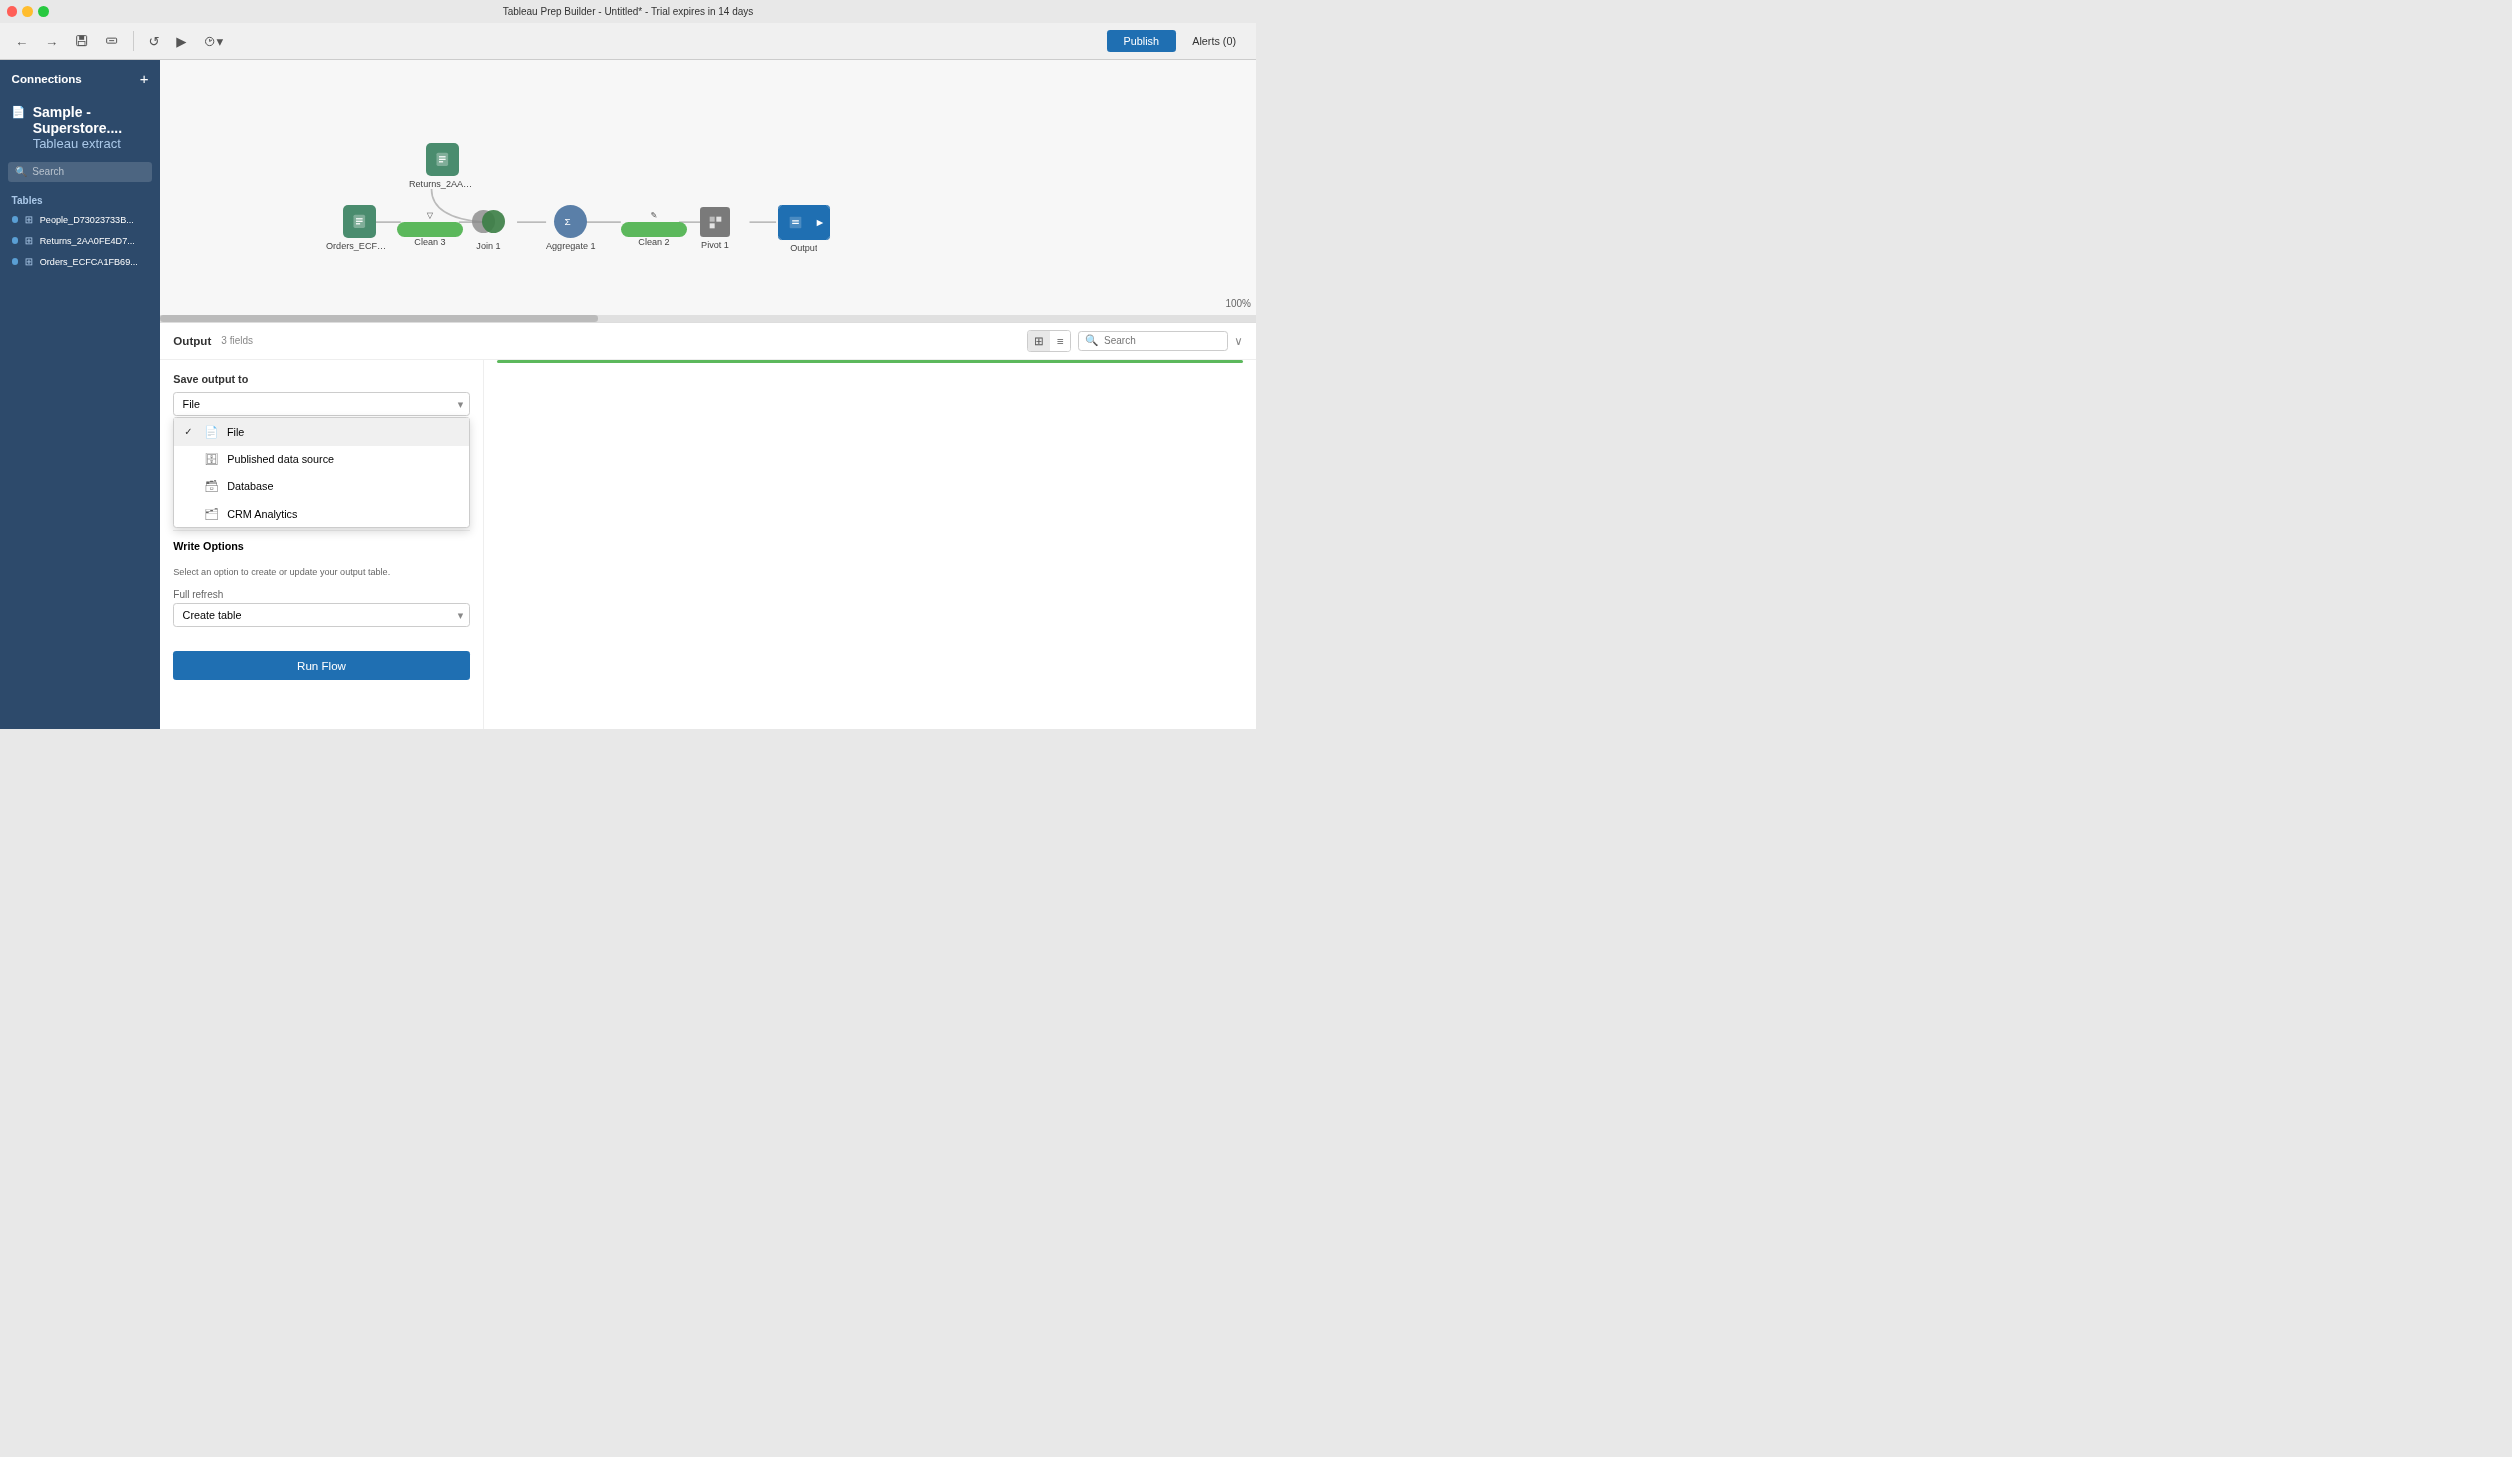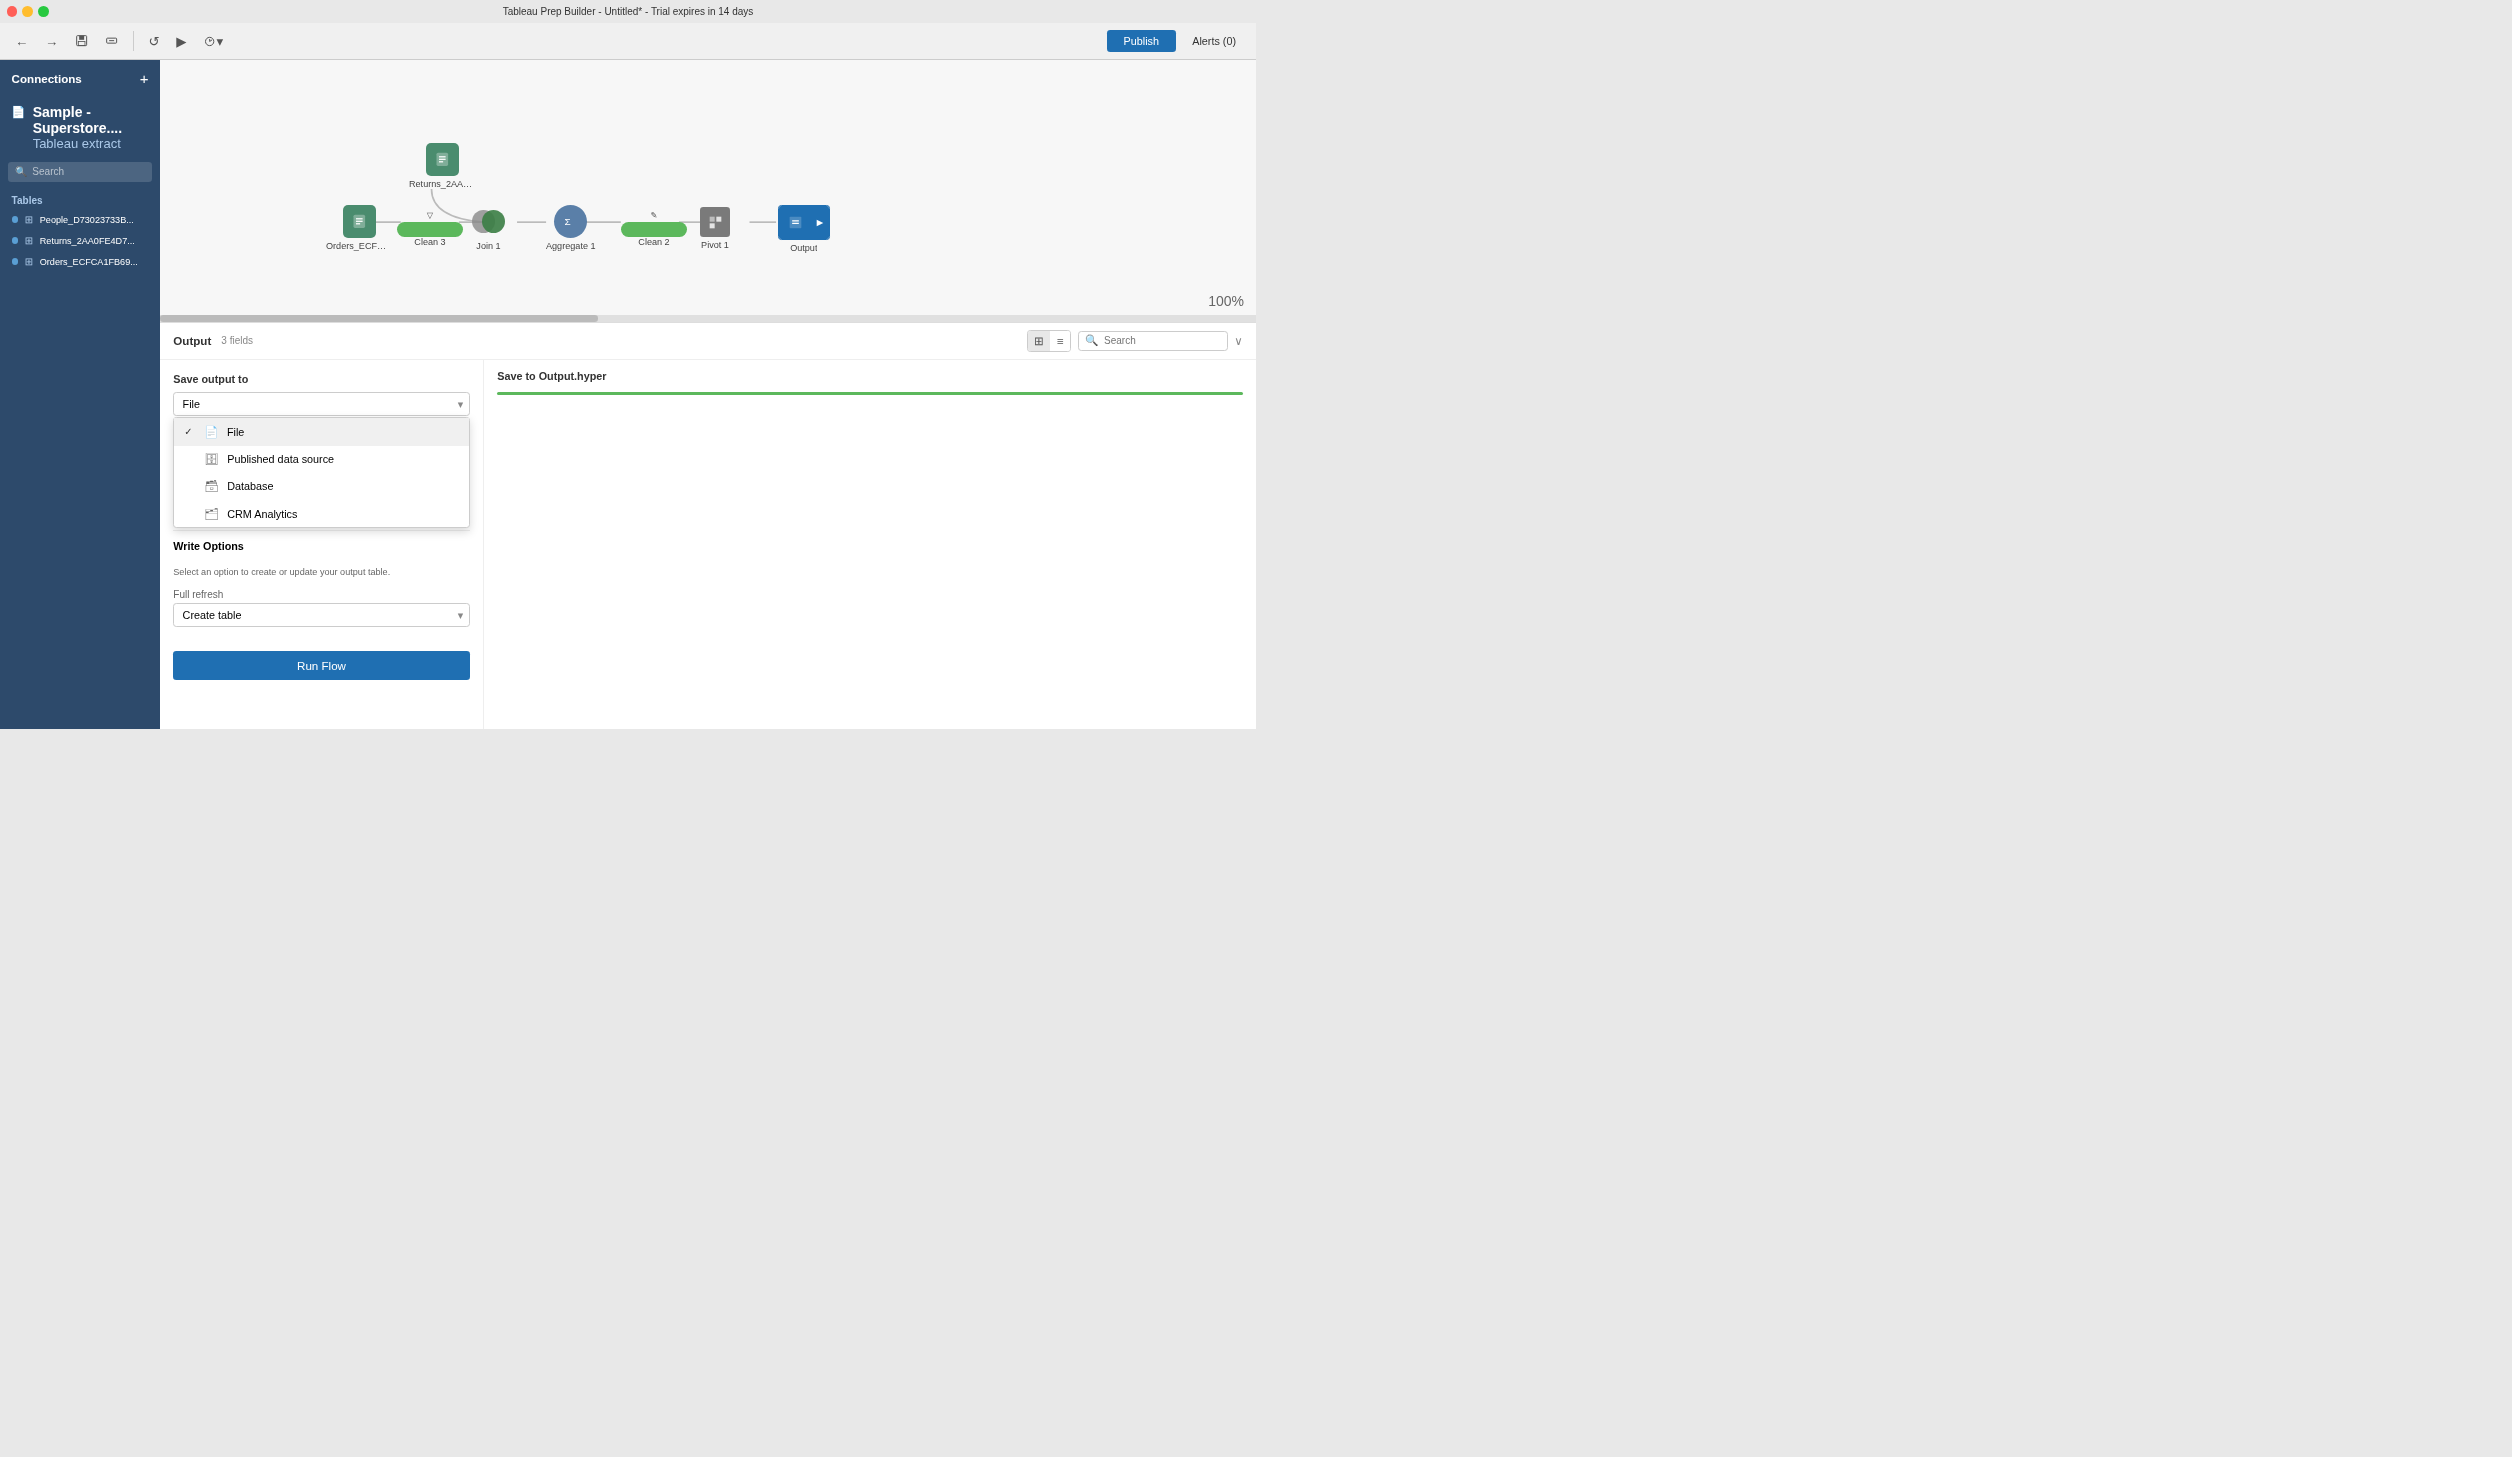--- a/index.html
+++ b/index.html
@@ -221,22 +221,22 @@
       display: flex; align-items: center; justify-content: center;
       color: white; font-size: 13.3px;
       border: 1.7px solid #1f6fb2;
       box-shadow: 0 0 0 1.7px #1f6fb2, 0 0 0 3.3px rgba(31,111,178,0.3);
     }
 
     
     .zoom-indicator {
       position: absolute;
       bottom: 6.6px;
-      right: 12px;
-      font-size: 14px;
+      right: 5px;
+      font-size: 10px;
       color: #666;
     }
 
     
     .canvas-scrollbar {
       height: 6.6px;
       background: #e0e0e0;
     }
     .scrollbar-thumb {
       width: 40%;
@@ -700,20 +700,19 @@
             <select class="form-select">
               <option>Create table</option>
             </select>
             <span class="select-arrow">▾</span>
           </div>
 
           <button class="run-flow-btn">Run Flow</button>
         </div>
 
         <div class="data-preview">
-          <div class="preview-header">Save to Output.hyper</div>
           <div class="green-bar"></div>
         </div>
       </div>
     </div>
   </div>
 </div>
 
 
 </body></html>

